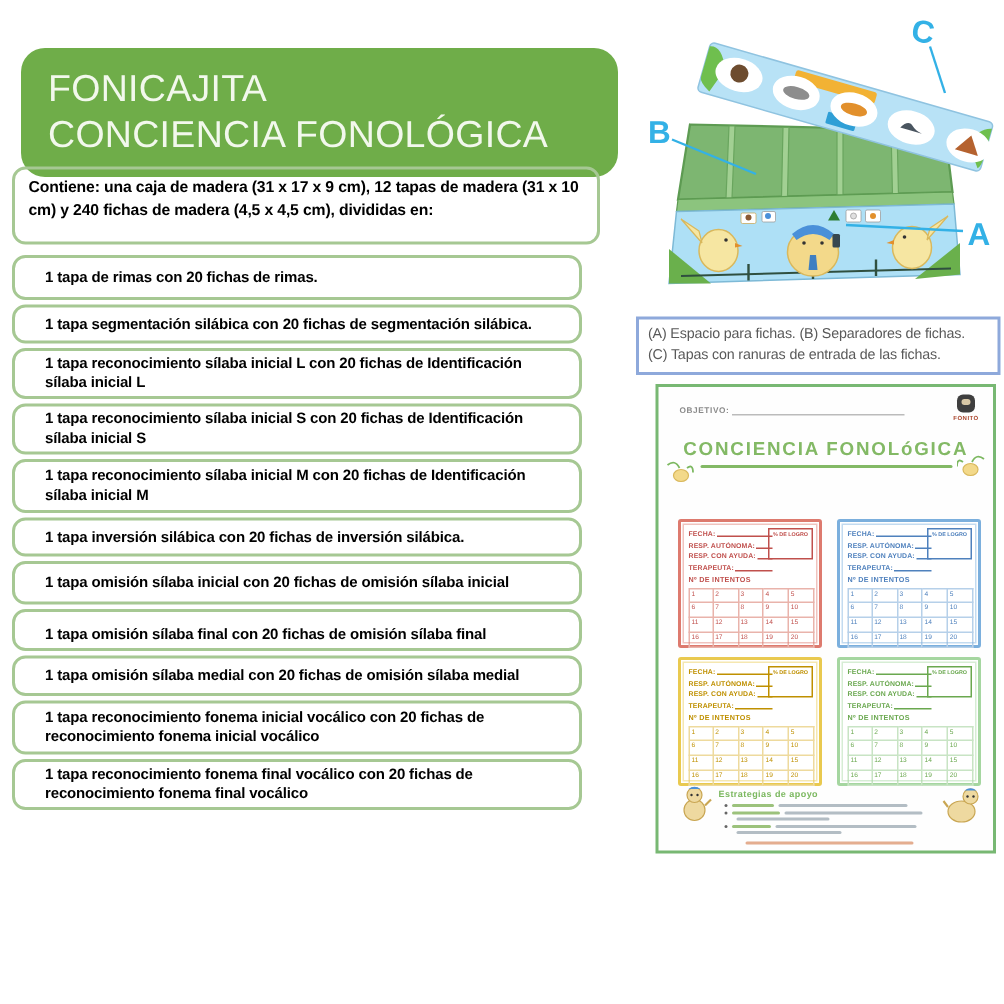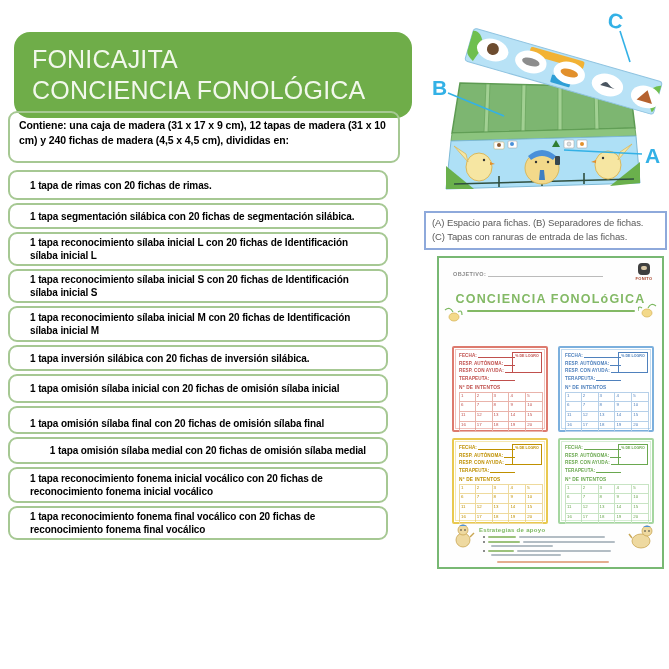--- a/index.html
+++ b/index.html
@@ -107,21 +107,21 @@
     </div>
     <div class="list-box" style="min-height: 26px;">
       <span>1 tapa inversión silábica con 20 fichas de inversión silábica.</span>
     </div>
     <div class="list-box" style="min-height: 29px;">
       <span>1 tapa omisión sílaba inicial con 20 fichas de omisión sílaba inicial</span>
     </div>
     <div class="list-box" style="min-height: 28px; align-items: flex-end;">
       <span>1 tapa omisión sílaba final con 20 fichas de omisión sílaba final</span>
     </div>
-    <div class="list-box" style="min-height: 27px; justify-content: flex-end;">
+    <div class="list-box" style="min-height: 27px;">
       <span>1 tapa omisión sílaba medial con 20 fichas de omisión sílaba medial</span>
     </div>
     <div class="list-box" style="min-height: 36px; align-items: center;">
       <span>1 tapa reconocimiento fonema inicial vocálico con 20 fichas de reconocimiento fonema inicial vocálico</span>
     </div>
     <div class="list-box" style="min-height: 34px;">
       <span>1 tapa reconocimiento fonema final vocálico con 20 fichas de reconocimiento fonema final vocálico</span>
     </div>
   </div>
 

